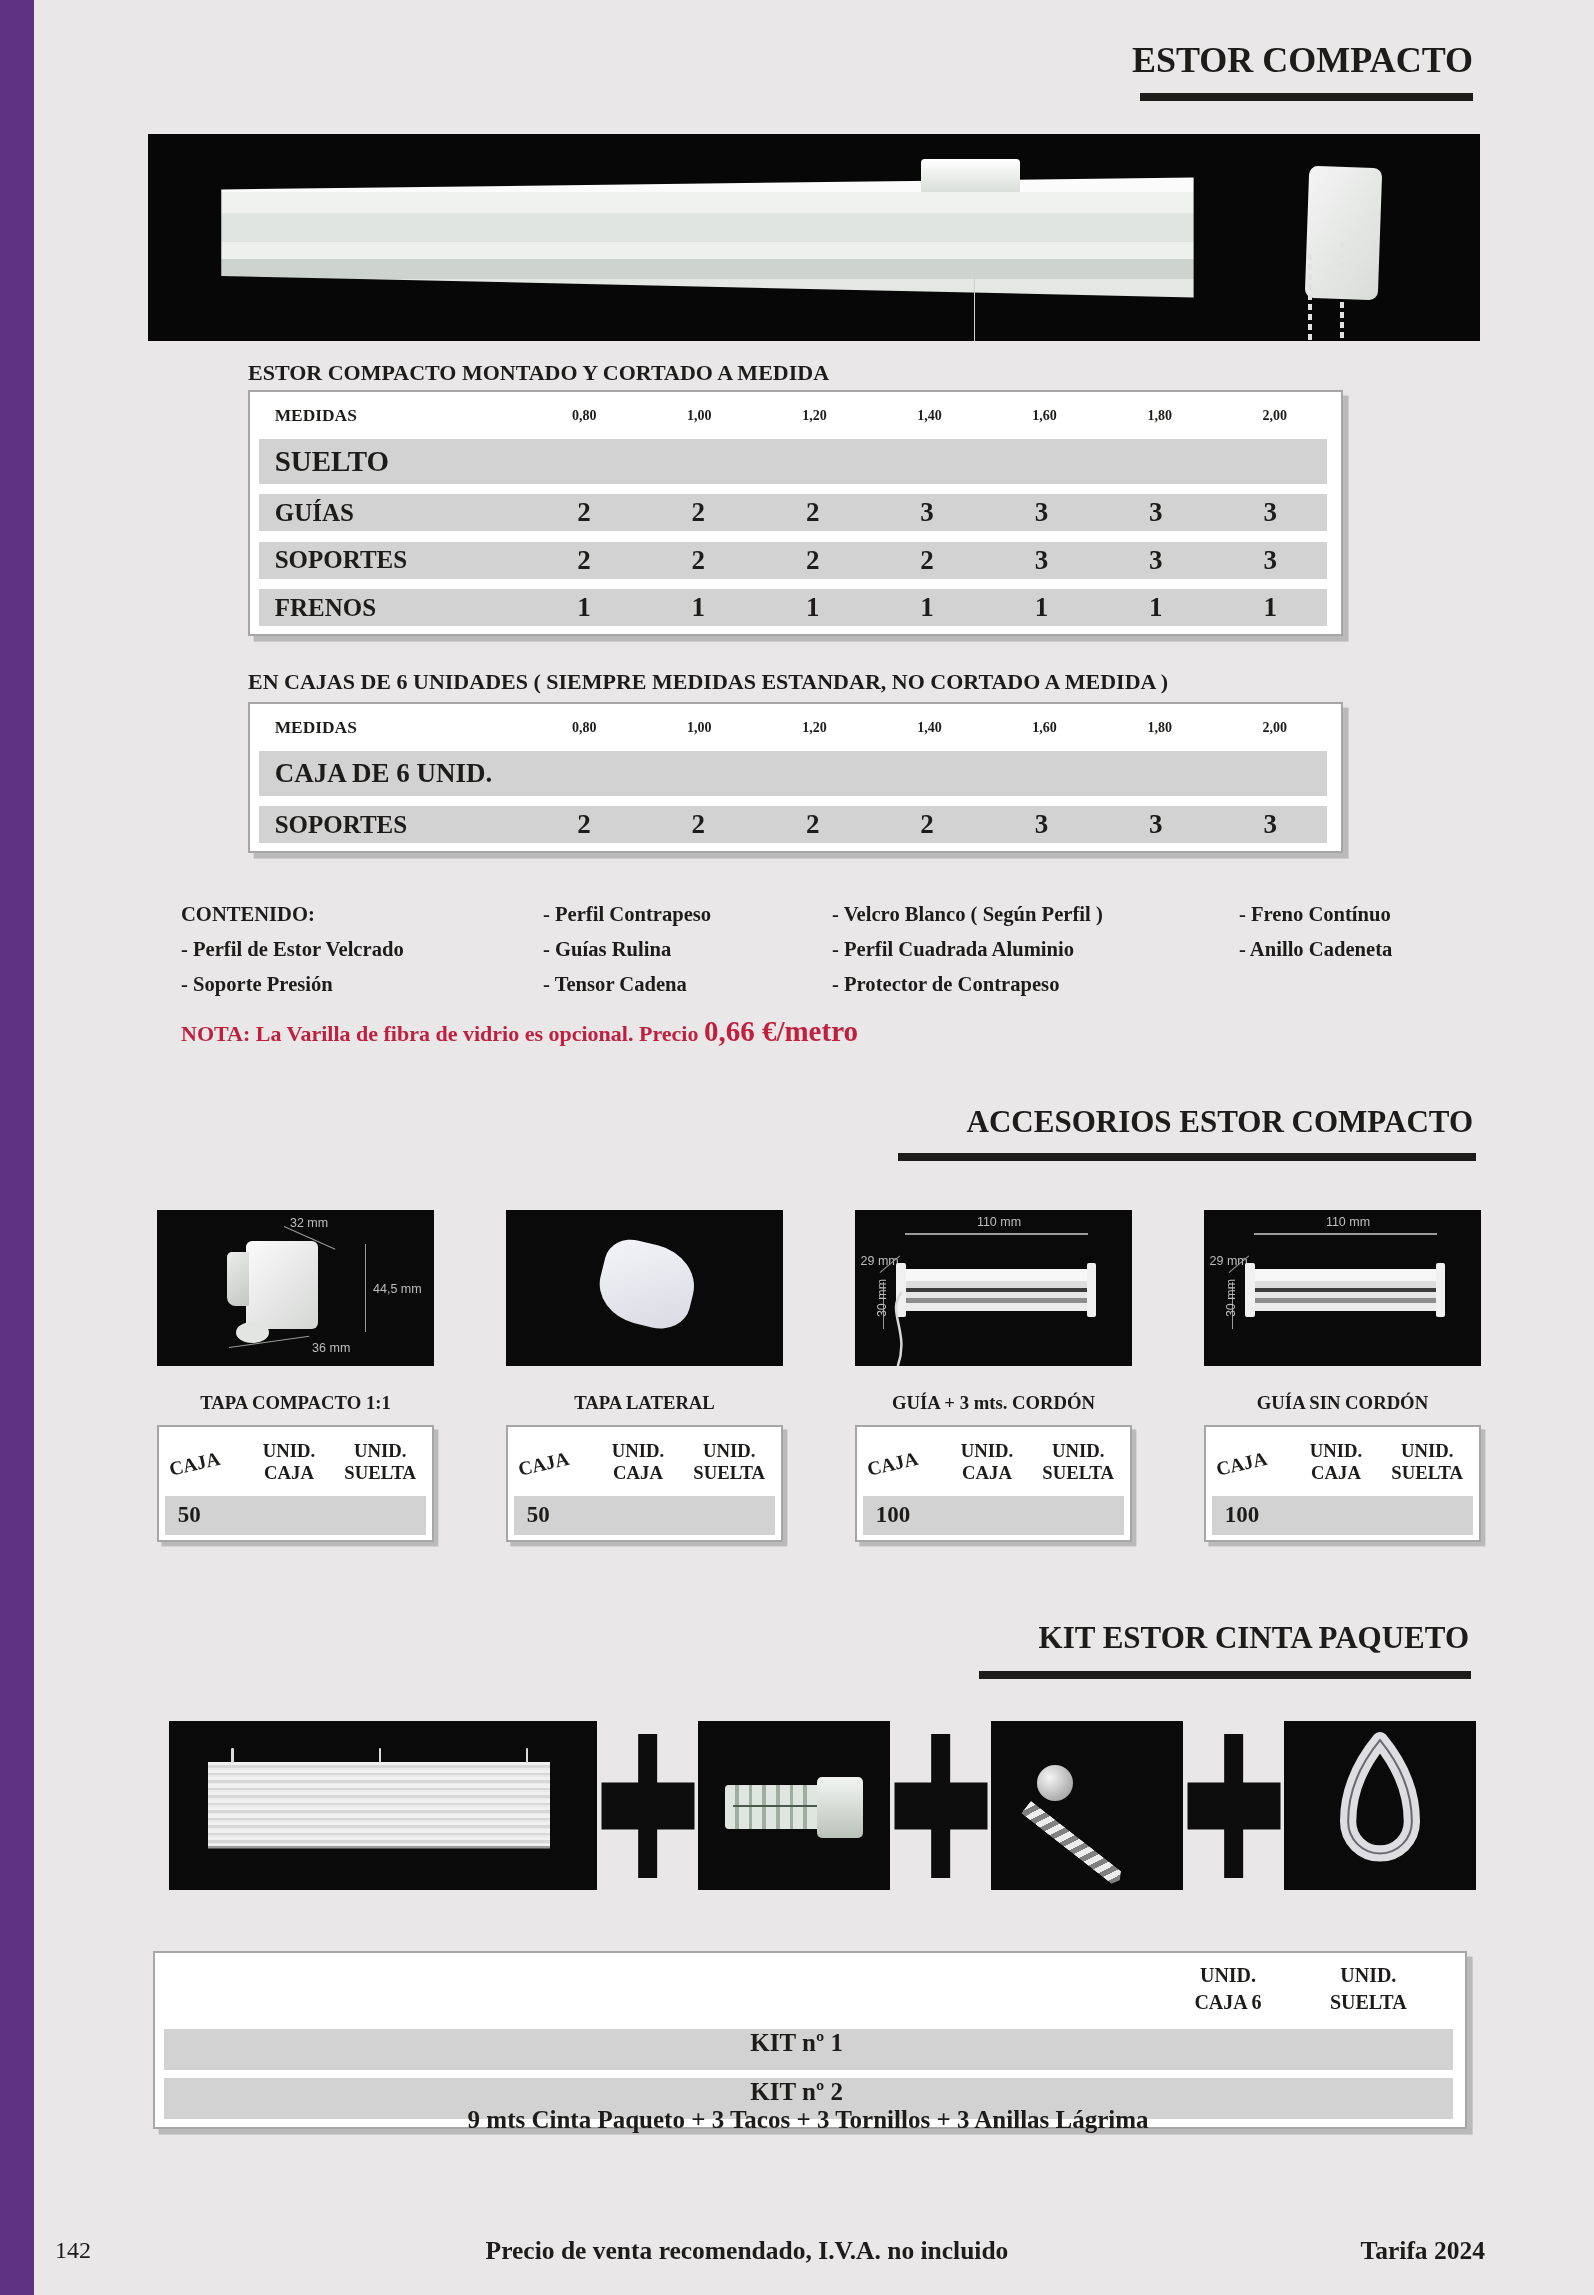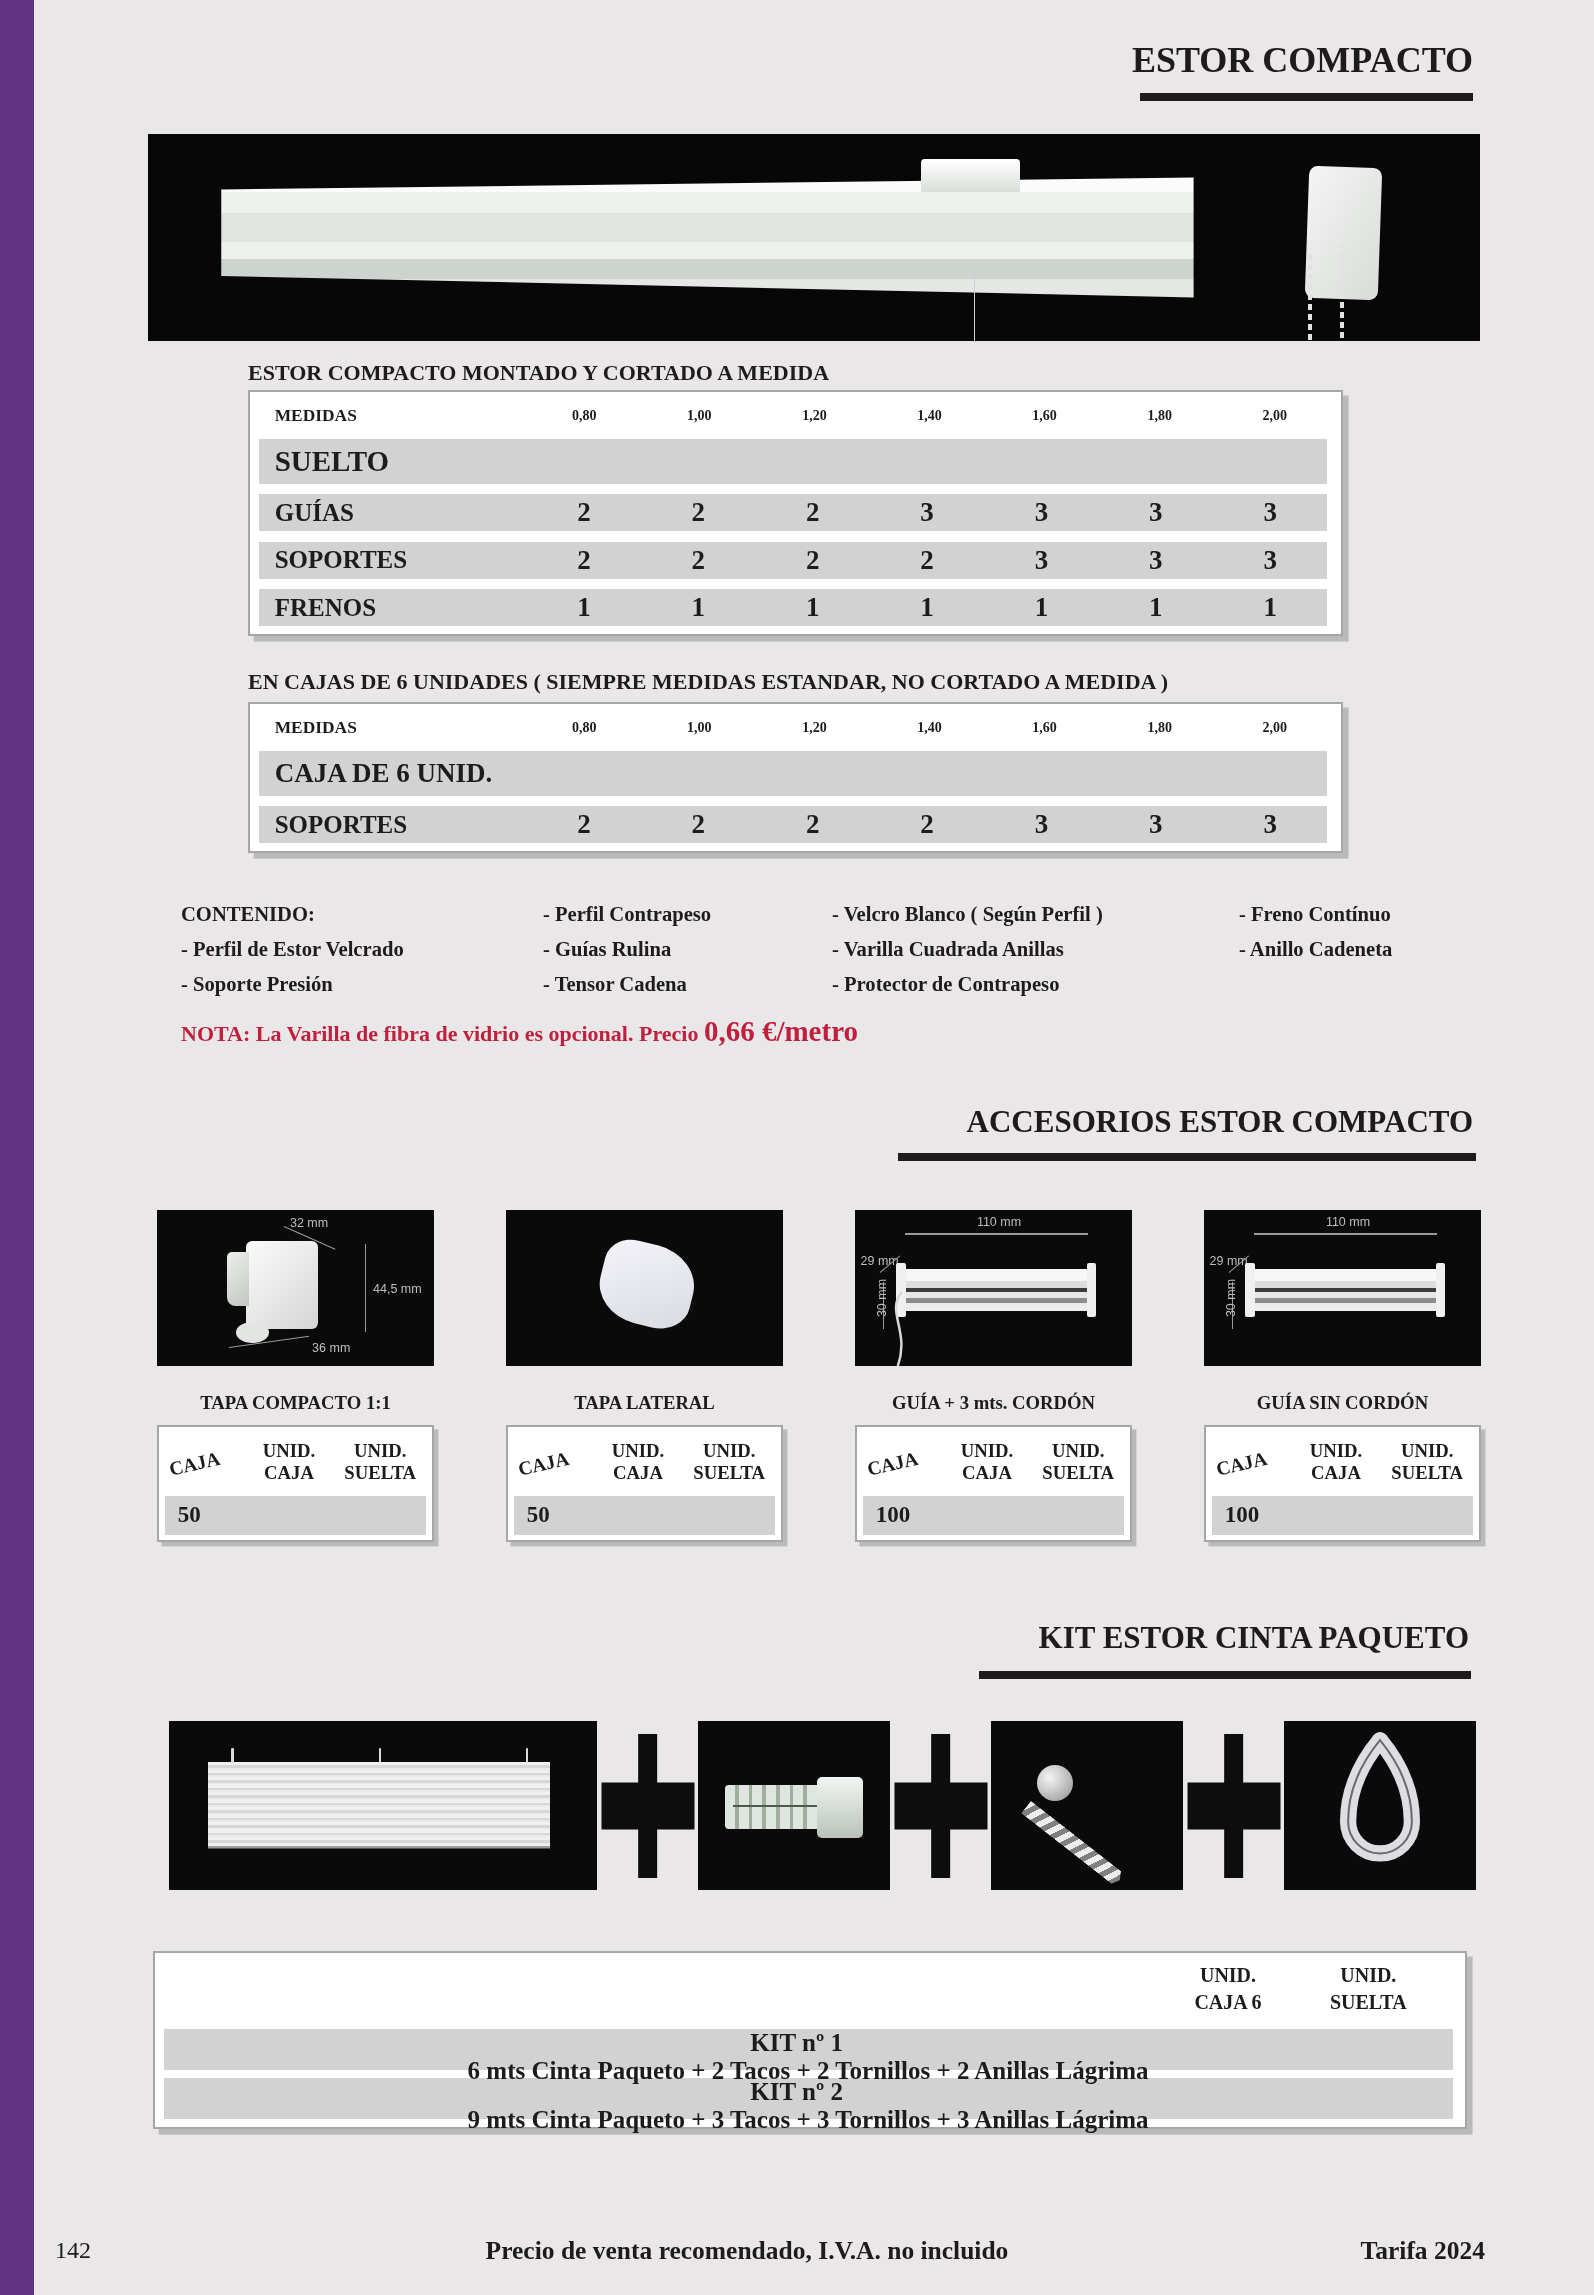--- a/index.html
+++ b/index.html
@@ -216,21 +216,21 @@
       <div>- Perfil de Estor Velcrado</div>
       <div>- Soporte Presión</div>
     </div>
     <div>
       <div>- Perfil Contrapeso</div>
       <div>- Guías Rulina</div>
       <div>- Tensor Cadena</div>
     </div>
     <div>
       <div>- Velcro Blanco ( Según Perfil )</div>
-      <div>- Varilla Cuadrada Anillas</div>
+      <div>- Perfil Cuadrada Aluminio</div>
       <div>- Protector de Contrapeso</div>
     </div>
     <div>
       <div>- Freno Contínuo</div>
       <div>- Anillo Cadeneta</div>
     </div>
   </div>
 
   <div class="nota">
     <span>NOTA: La Varilla de fibra de vidrio es opcional. Precio </span><span class="price">0,66 €/metro</span>
@@ -397,21 +397,20 @@
         <span>UNID.</span>
         <span>CAJA 6</span>
       </div>
       <div class="kit-hcol h2">
         <span>UNID.</span>
         <span>SUELTA</span>
       </div>
     </div>
     <div class="kit-trow">
       <span class="kit-label">KIT nº 1</span>
-      <span class="kit-desc">6 mts Cinta Paqueto + 2 Tacos + 2 Tornillos + 2 Anillas Lágrima</span>
     </div>
     <div class="kit-trow">
       <span class="kit-label">KIT nº 2</span>
       <span class="kit-desc">9 mts Cinta Paqueto + 3 Tacos + 3 Tornillos + 3 Anillas Lágrima</span>
     </div>
   </div>
 
   <div class="footer-page">142</div>
   <div class="footer-center">Precio de venta recomendado, I.V.A. no incluido</div>
   <div class="footer-right">Tarifa 2024</div>

